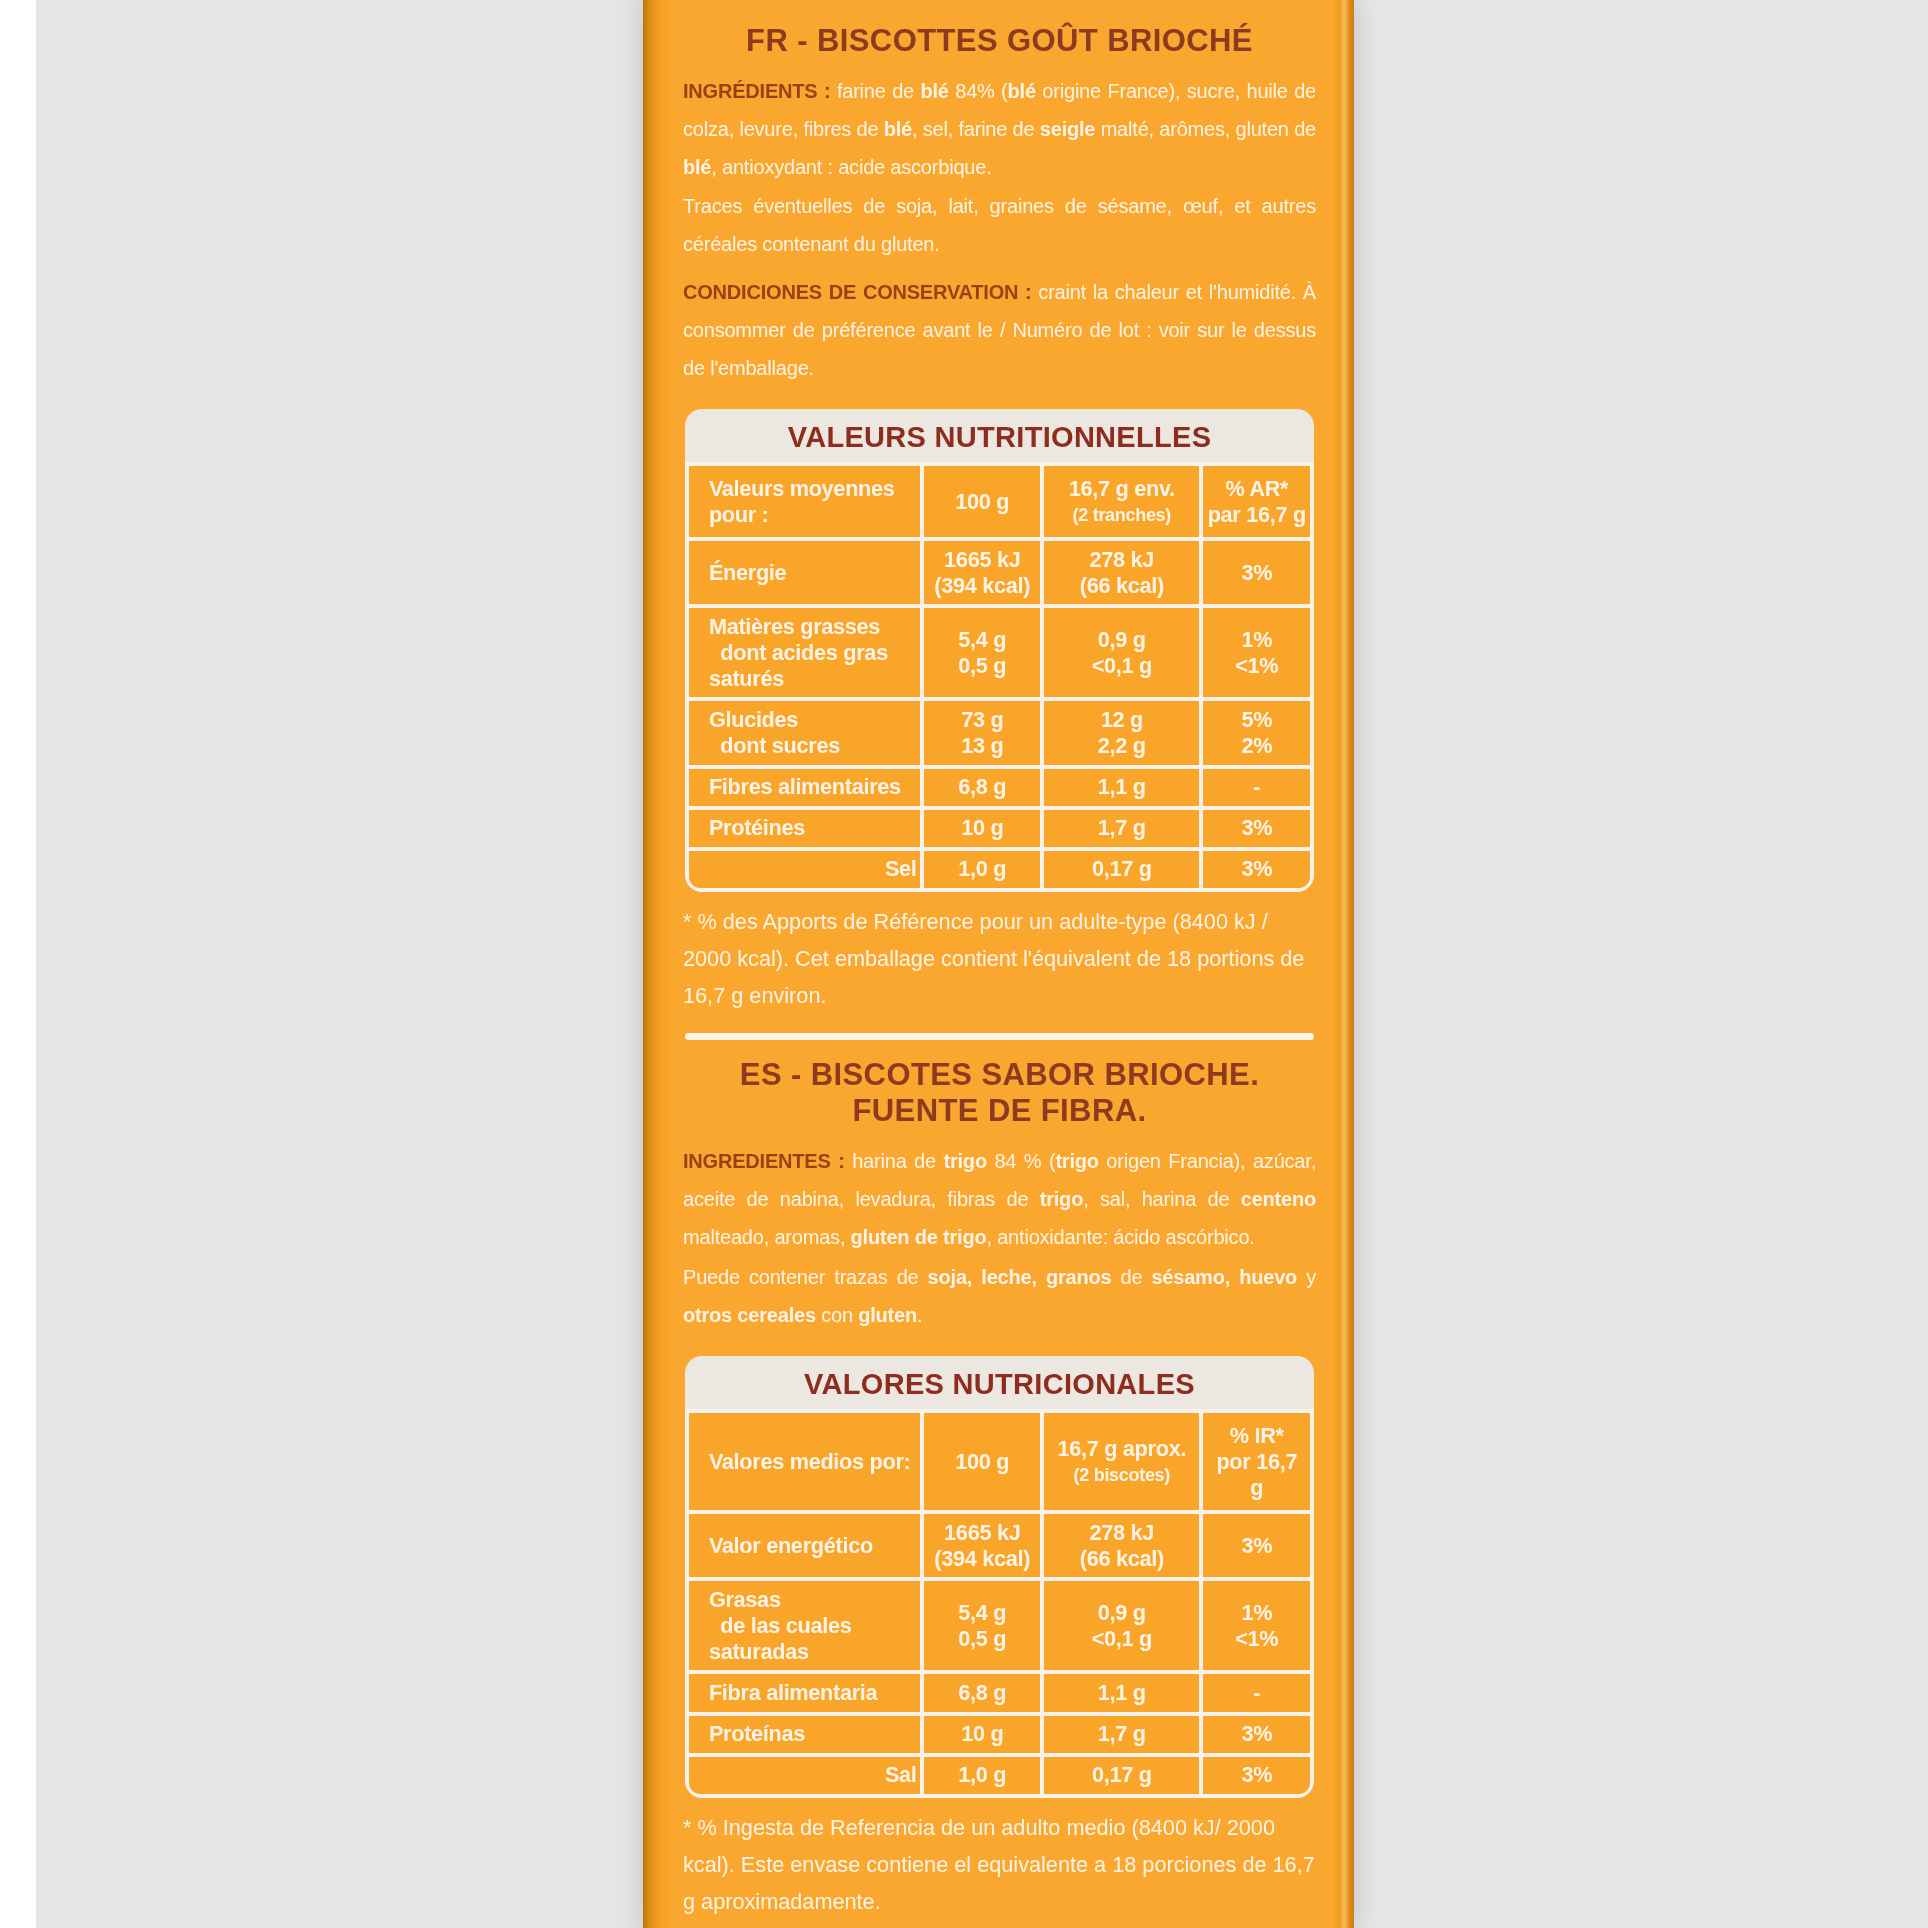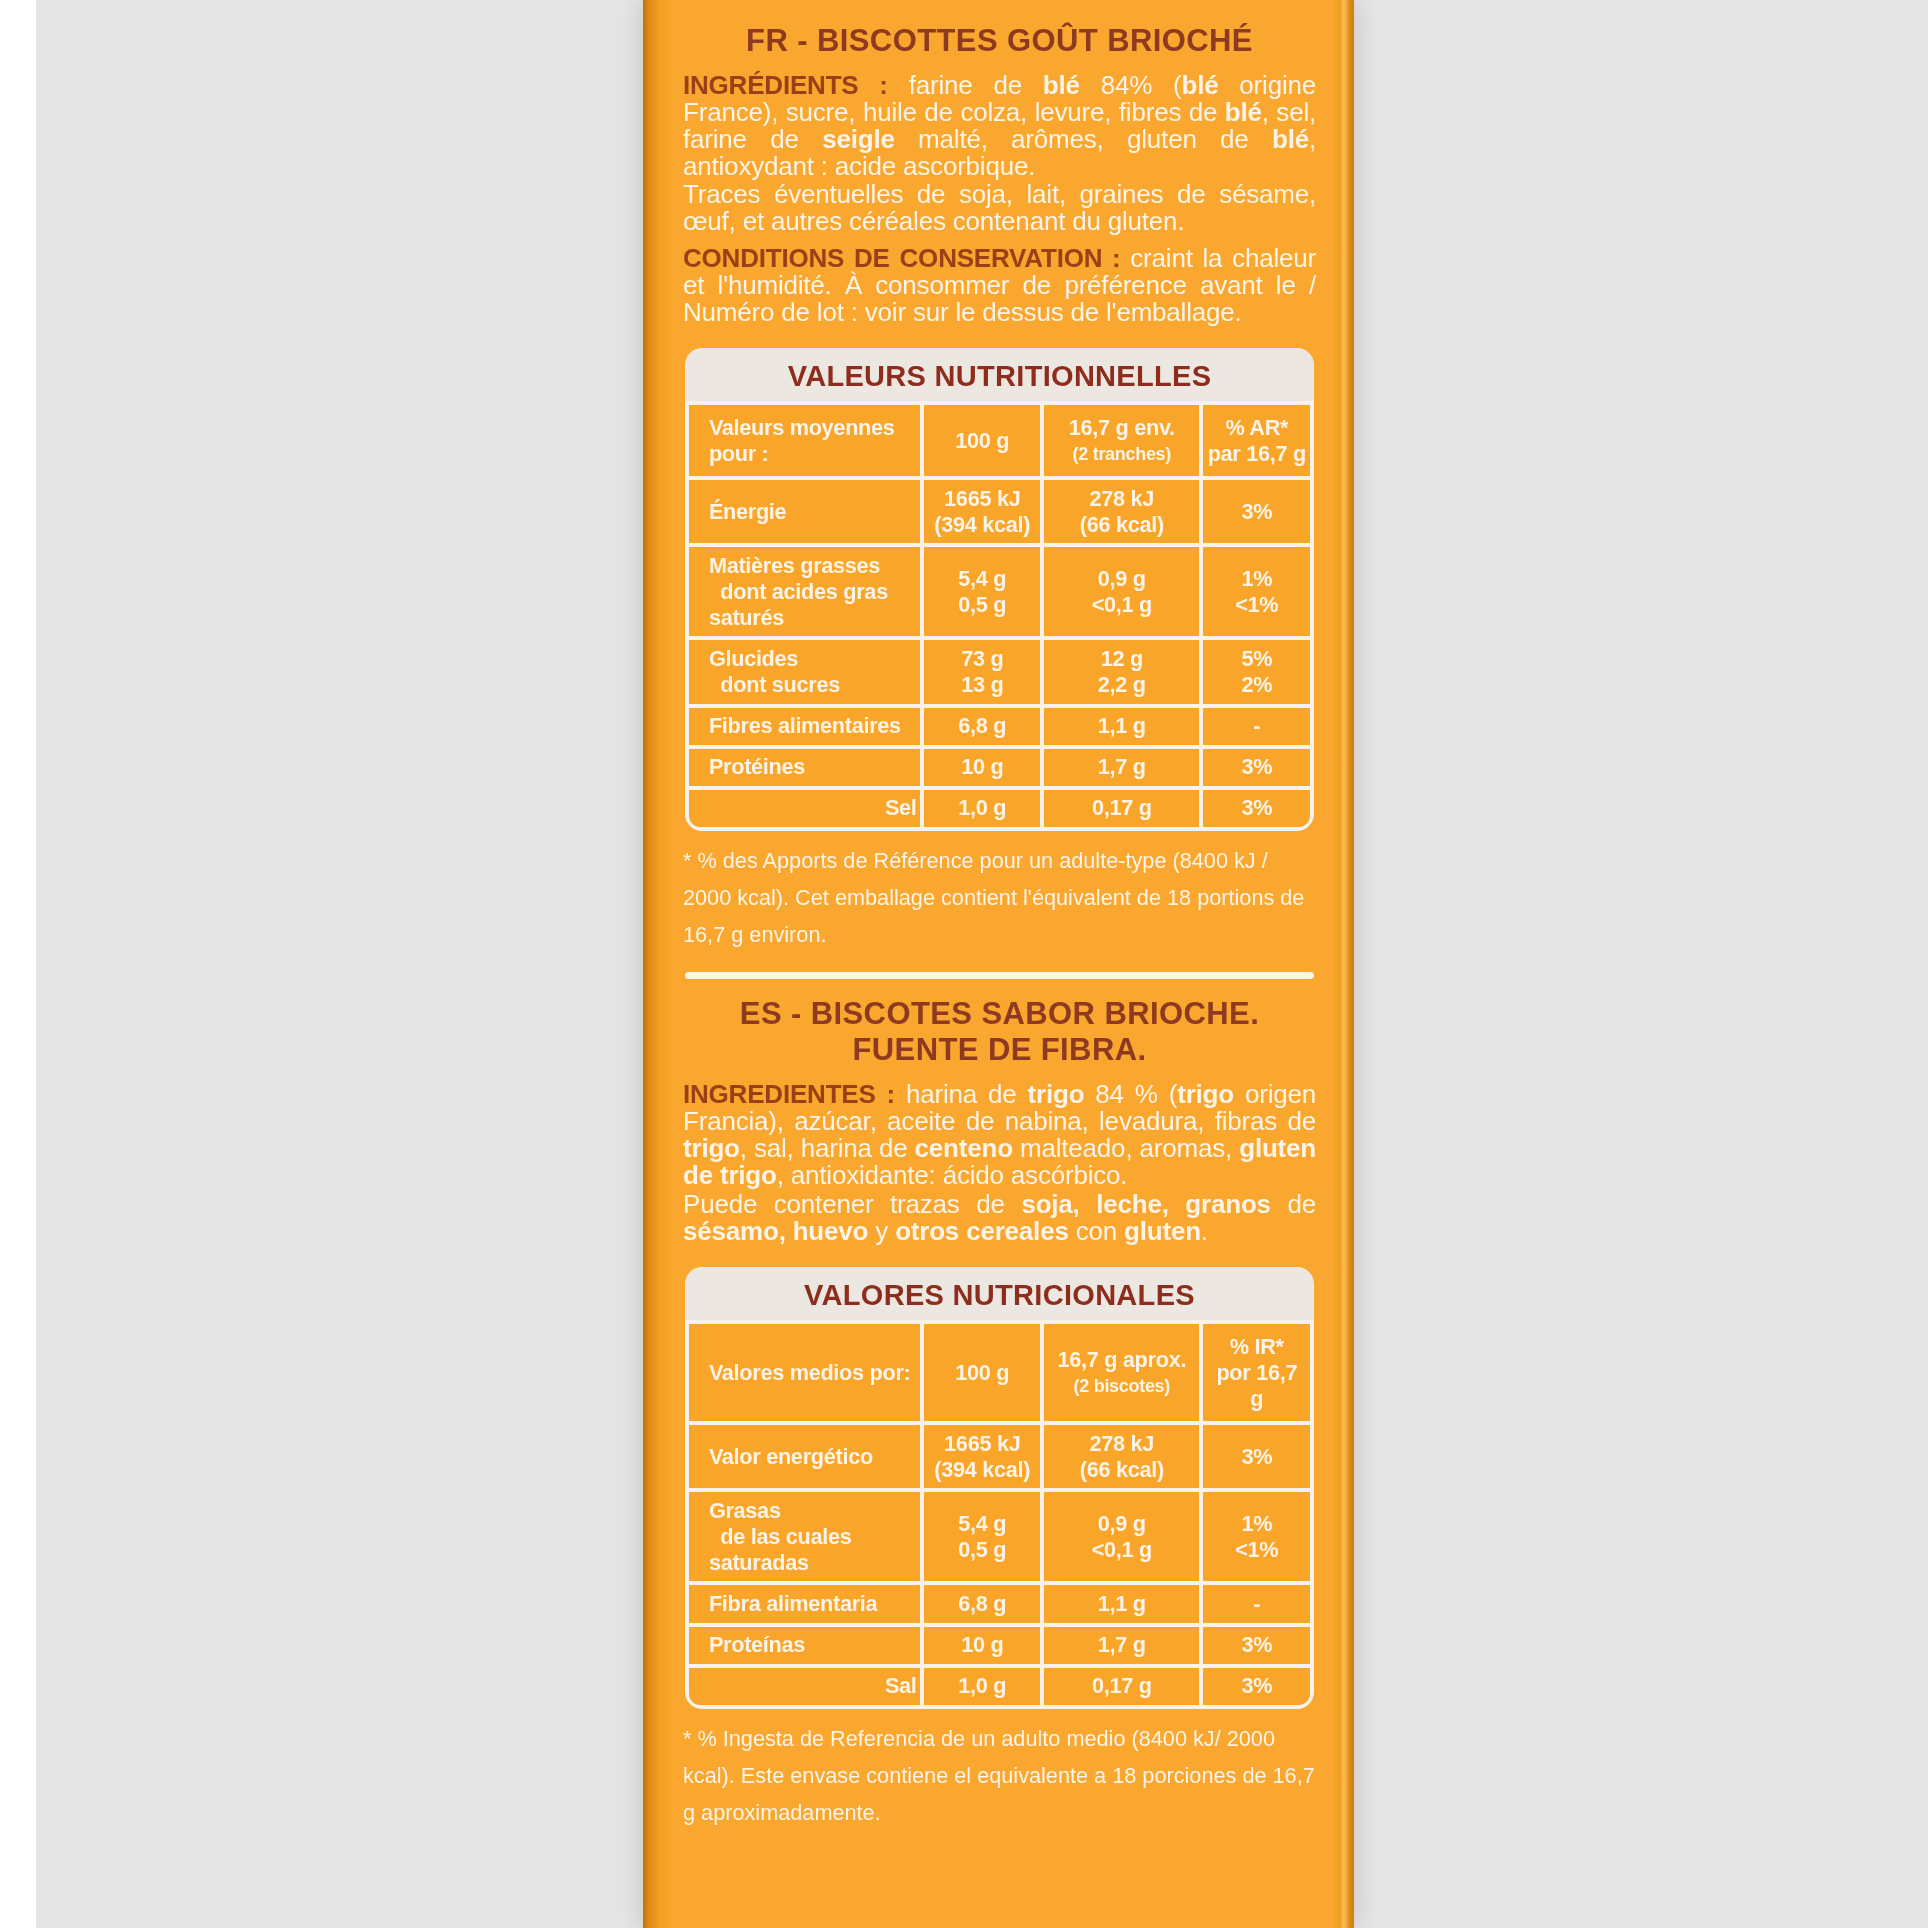--- a/index.html
+++ b/index.html
@@ -5,21 +5,21 @@
   html,body{margin:0;padding:0;}
   .canvas{position:relative;width:1928px;height:1928px;background:#e5e5e5;overflow:hidden;
           font-family:"Liberation Sans", sans-serif;margin-left:36px;}
   .package{position:absolute;top:0;left:607px;width:711px;height:1928px;overflow:hidden;
     background:linear-gradient(90deg,#c07408 0px,#dd8d18 6.6px,#f5a021 17px,#f9a72e 32px,
                #f9a72e 690px,#f19c20 697px,#fcbe58 701px,#dd8a15 707px,#cc7d10 711px);
     box-shadow:0 0 22.6px rgba(70,35,0,.20);}
   .content{padding:15px 38px 0 40px;color:#fdf3e7;}
   .sec-title{font-size:31px;font-weight:700;color:#8e3a20;text-align:center;
              letter-spacing:0.4px;margin:7.5px 0 13px;}
-  .para{font-size:26px;line-height:27px;text-align:justify;margin:0 0 1.9px;font-weight:400;
+  .para{font-size:20px;line-height:38px;text-align:justify;margin:0 0 1.9px;font-weight:400;
         letter-spacing:-0.2px;}
   .para.gap{margin-top:9.4px;}
   .inline-label{color:#9c3f16;font-weight:700;}
   .b{font-weight:700;}
   .footnote{font-size:21.7px;line-height:37px;margin:11.3px 0 0;font-weight:400;text-align:left;}
   .divider{height:6.6px;background:#fdf3e7;border-radius:3.8px;margin:19px 1.9px 17px;}
   .nutri{margin:22.6px 1.9px 9.4px;}
   .nutri-bar{background:#ece8e1;color:#8e2c1e;font-weight:700;font-size:29px;text-align:center;
              border-radius:17px 17px 0 0;padding:11.3px 0 8.5px;letter-spacing:0.3px;}
   .nutri-table{width:100%;border-collapse:separate;border-spacing:4.7px;background:#f7f3ec;
@@ -40,21 +40,21 @@
   <div class="package">
     <div class="content">
 
       <div>
         <div class="sec-title">FR - BISCOTTES GOÛT BRIOCHÉ</div>
 
         <p class="para"><span class="inline-label">INGRÉDIENTS :</span> <span><span>farine de </span><span class="b">blé</span><span> 84% (</span><span class="b">blé</span><span> origine France), sucre, huile de colza, levure, fibres de </span><span class="b">blé</span><span>, sel, farine de </span><span class="b">seigle</span><span> malté, arômes, gluten de </span><span class="b">blé</span><span>, antioxydant : acide ascorbique.</span></span></p>
 
         <p class="para">Traces éventuelles de soja, lait, graines de sésame, œuf, et autres céréales contenant du gluten.</p>
 
-        <p class="para gap"><span class="inline-label">CONDITIONS DE CONSERVATION :</span> <span>craint la chaleur et l'humidité. À consommer de préférence avant le / Numéro de lot : voir sur le dessus de l'emballage.</span></p>
+        <p class="para gap"><span class="inline-label">CONDICIONES DE CONSERVATION :</span> <span>craint la chaleur et l'humidité. À consommer de préférence avant le / Numéro de lot : voir sur le dessus de l'emballage.</span></p>
 
         <div class="nutri">
           <div class="nutri-bar"><span>VALEURS NUTRITIONNELLES</span></div>
           <table class="nutri-table">
             <colgroup>
                 <col style="width:38%">
                 <col style="width:19%">
                 <col style="width:25.5%">
                 <col style="width:17.5%">
               </colgroup>

